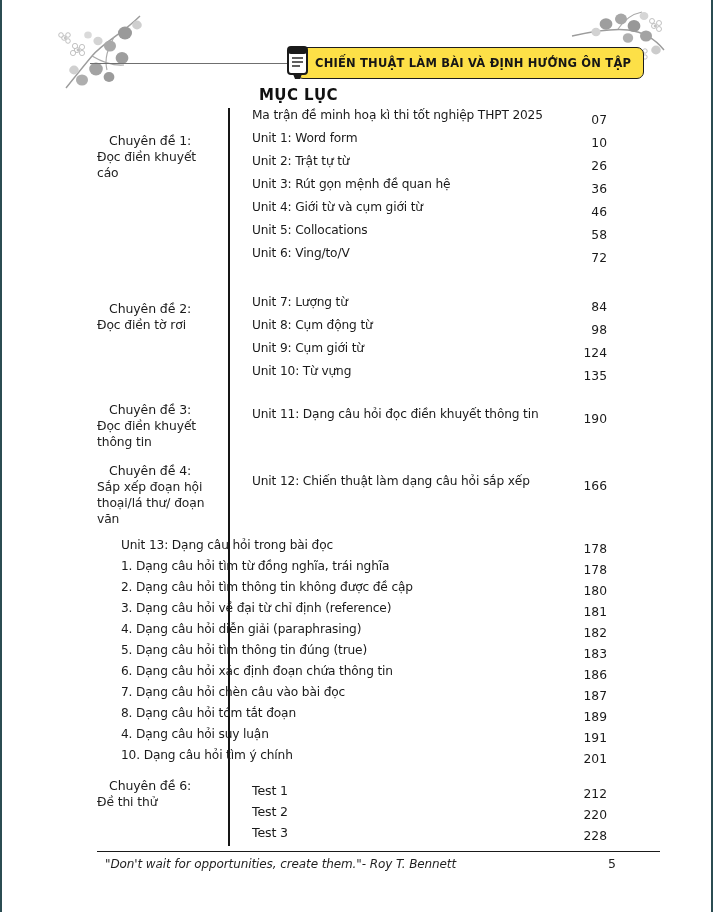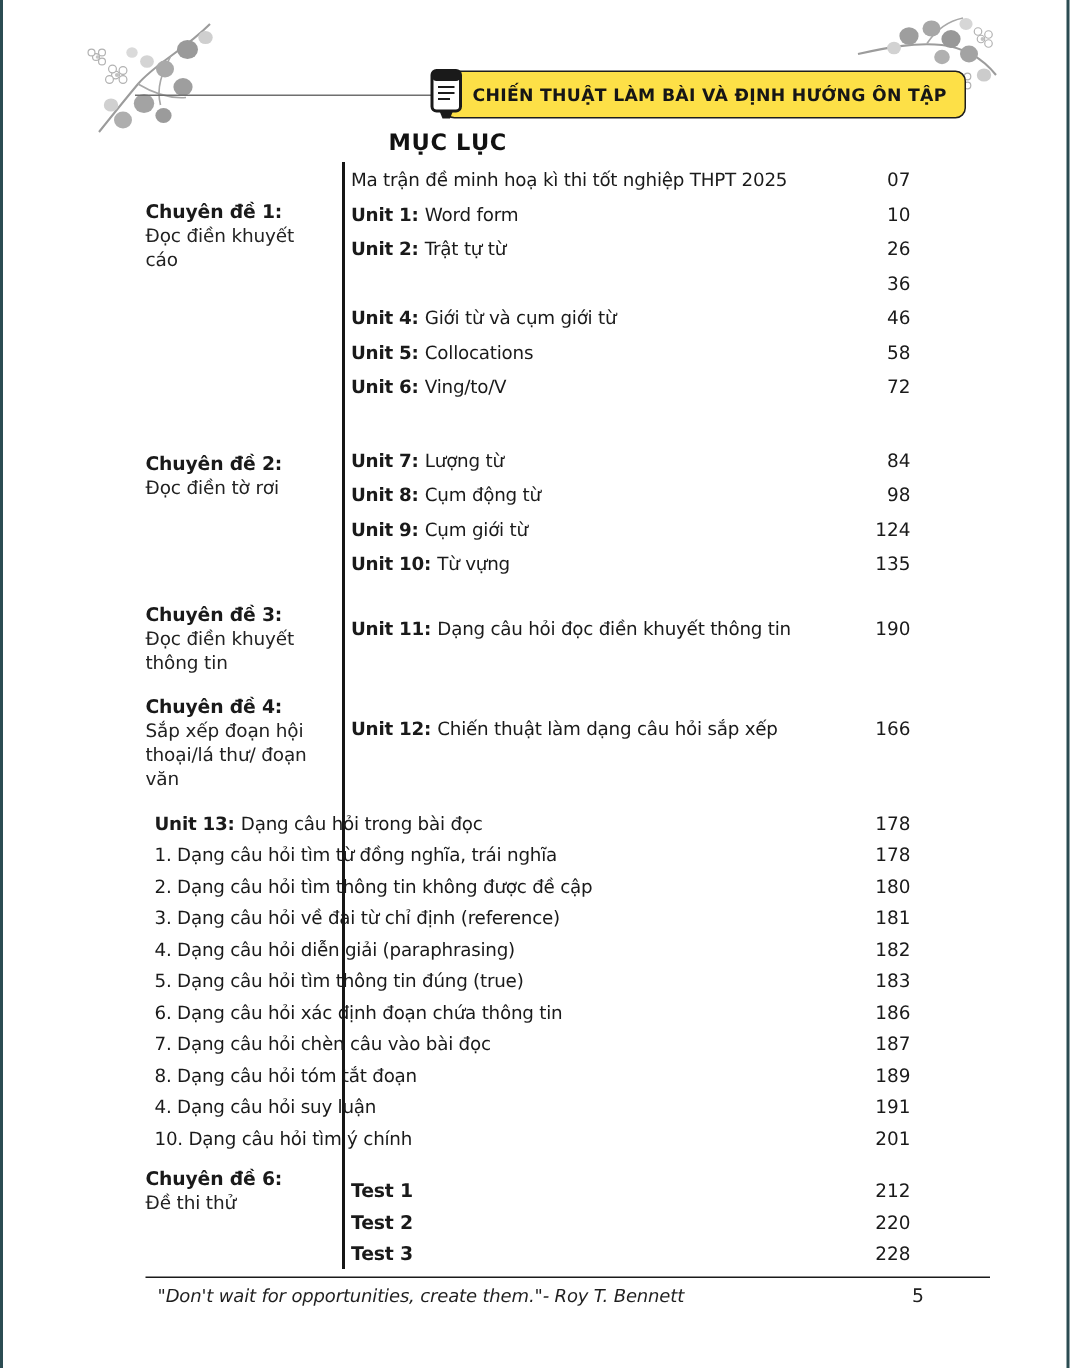--- a/index.html
+++ b/index.html
@@ -24,26 +24,26 @@
     font-weight:bold;font-size:11.5px;letter-spacing:.2px;white-space:nowrap;color:#161616;
   }
   .title{
     position:absolute;top:86px;left:0;width:597px;text-align:center;
     font-size:15px;font-weight:bold;letter-spacing:.4px;color:#111;
   }
   #sections{position:absolute;left:97px;top:108px;width:510px;}
   .divider{position:absolute;left:131px;top:0;bottom:0;width:1.8px;background:#161616;}
   .sec{display:flex;}
   .lbl{width:131px;flex:none;padding-right:8px;box-sizing:border-box;}
-  .lbl-title{font-weight:bold;font-size:12.5px;line-height:17px;letter-spacing:-.1px;}
+  .lbl-title{font-weight:normal;font-size:12.5px;line-height:17px;letter-spacing:-.1px;margin-left:12px;}
   .lbl-sub{font-size:12.3px;line-height:16px;letter-spacing:-.1px;color:#222;}
   .ent{flex:1;min-width:0;}
-  .row{position:relative;display:flex;align-items:center;height:23px;padding-left:6px;}
+  .row{position:relative;display:flex;height:23px;padding-left:24px;}
   .row .t{white-space:nowrap;font-size:12.2px;letter-spacing:-.15px;}
-  .row .pfx{font-weight:bold;}
+  .row .pfx{font-weight:normal;}
   .row .pg{position:absolute;right:0;top:0;height:100%;display:flex;align-items:center;font-size:12.3px;}
   
   .sec-0 .lbl{padding-top:24px;}
   .sec-1{margin-top:26px;} .sec-1 .lbl{padding-top:5px;}
   .sec-2{margin-top:14px;} .sec-2 .ent{padding-top:6px;}
   .sec-3{margin-top:12px;min-height:66px;} .sec-3 .ent{padding-top:12px;}
   .sec-4{margin-top:10px;} .sec-4 .lbl{padding-top:4px;} .sec-4 .row{height:21px;}
   .sec-5{margin-top:8px;} .sec-5 .ent{padding-top:6px;} .sec-5 .row{height:21px;}
   .sec-5 .row .t{font-size:12.6px;}
   .footer{
@@ -142,20 +142,21 @@
   </div>
           <div class="row">
     <span class="t"><b class="pfx">Unit 1: </b><span class="txt">Word form</span></span>
     <span class="pg">10</span>
   </div>
           <div class="row">
     <span class="t"><b class="pfx">Unit 2: </b><span class="txt">Trật tự từ</span></span>
     <span class="pg">26</span>
   </div>
           <div class="row">
+    <span class="t"><b class="pfx">Unit 3: </b><span class="txt">Rút gọn mệnh đề quan hệ</span></span>
     <span class="pg">36</span>
   </div>
           <div class="row">
     <span class="t"><b class="pfx">Unit 4: </b><span class="txt">Giới từ và cụm giới từ</span></span>
     <span class="pg">46</span>
   </div>
           <div class="row">
     <span class="t"><b class="pfx">Unit 5: </b><span class="txt">Collocations</span></span>
     <span class="pg">58</span>
   </div>

